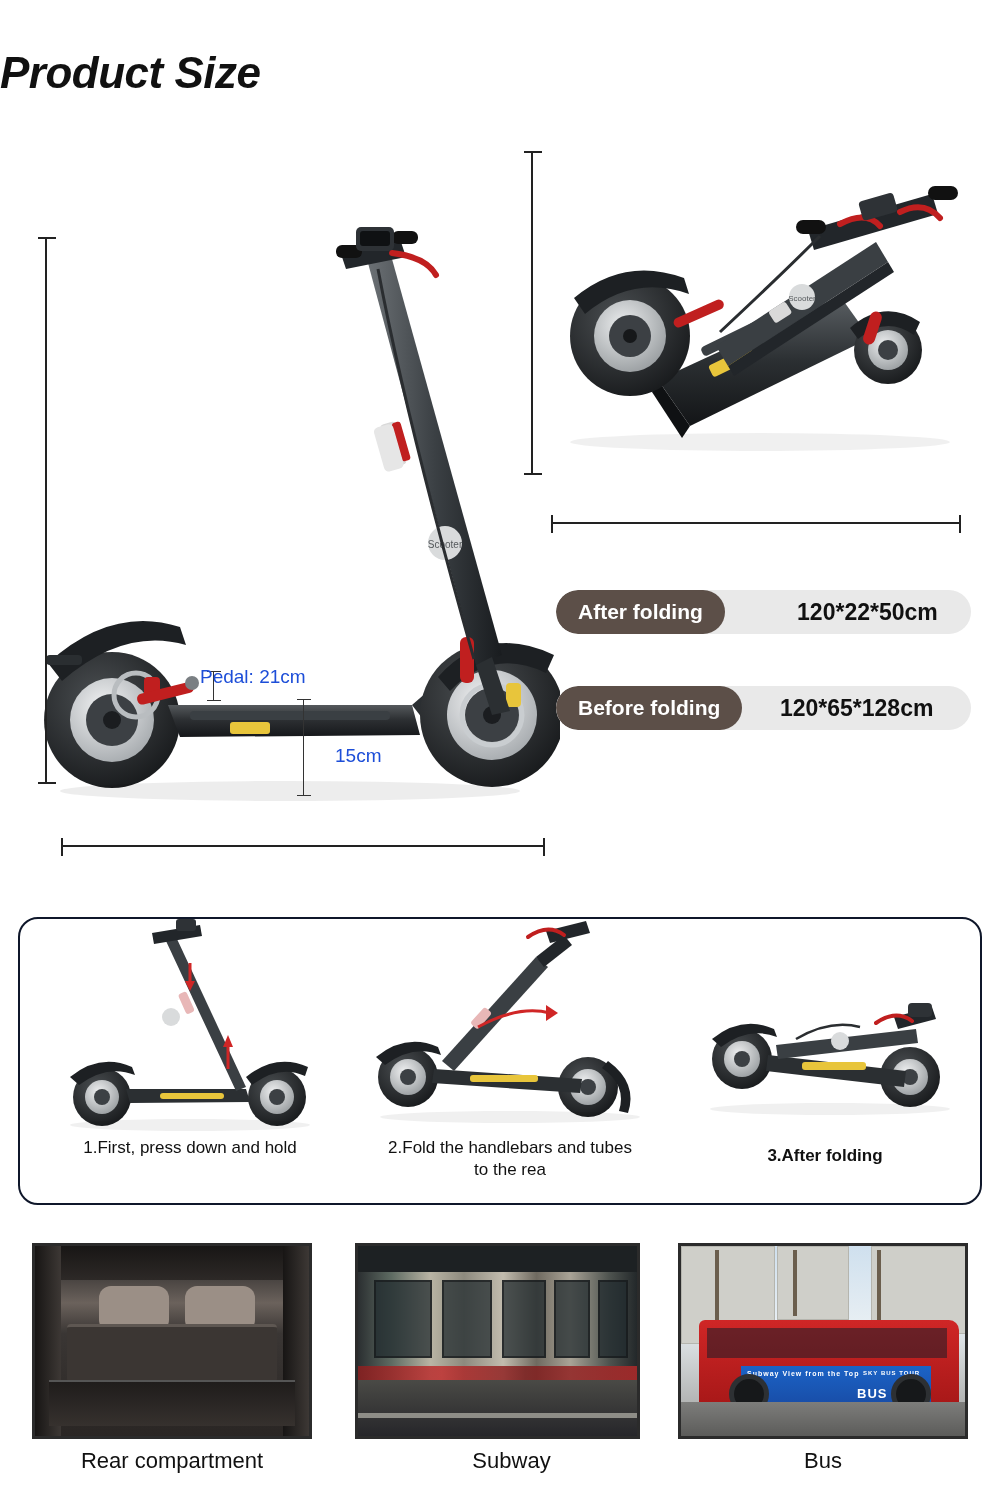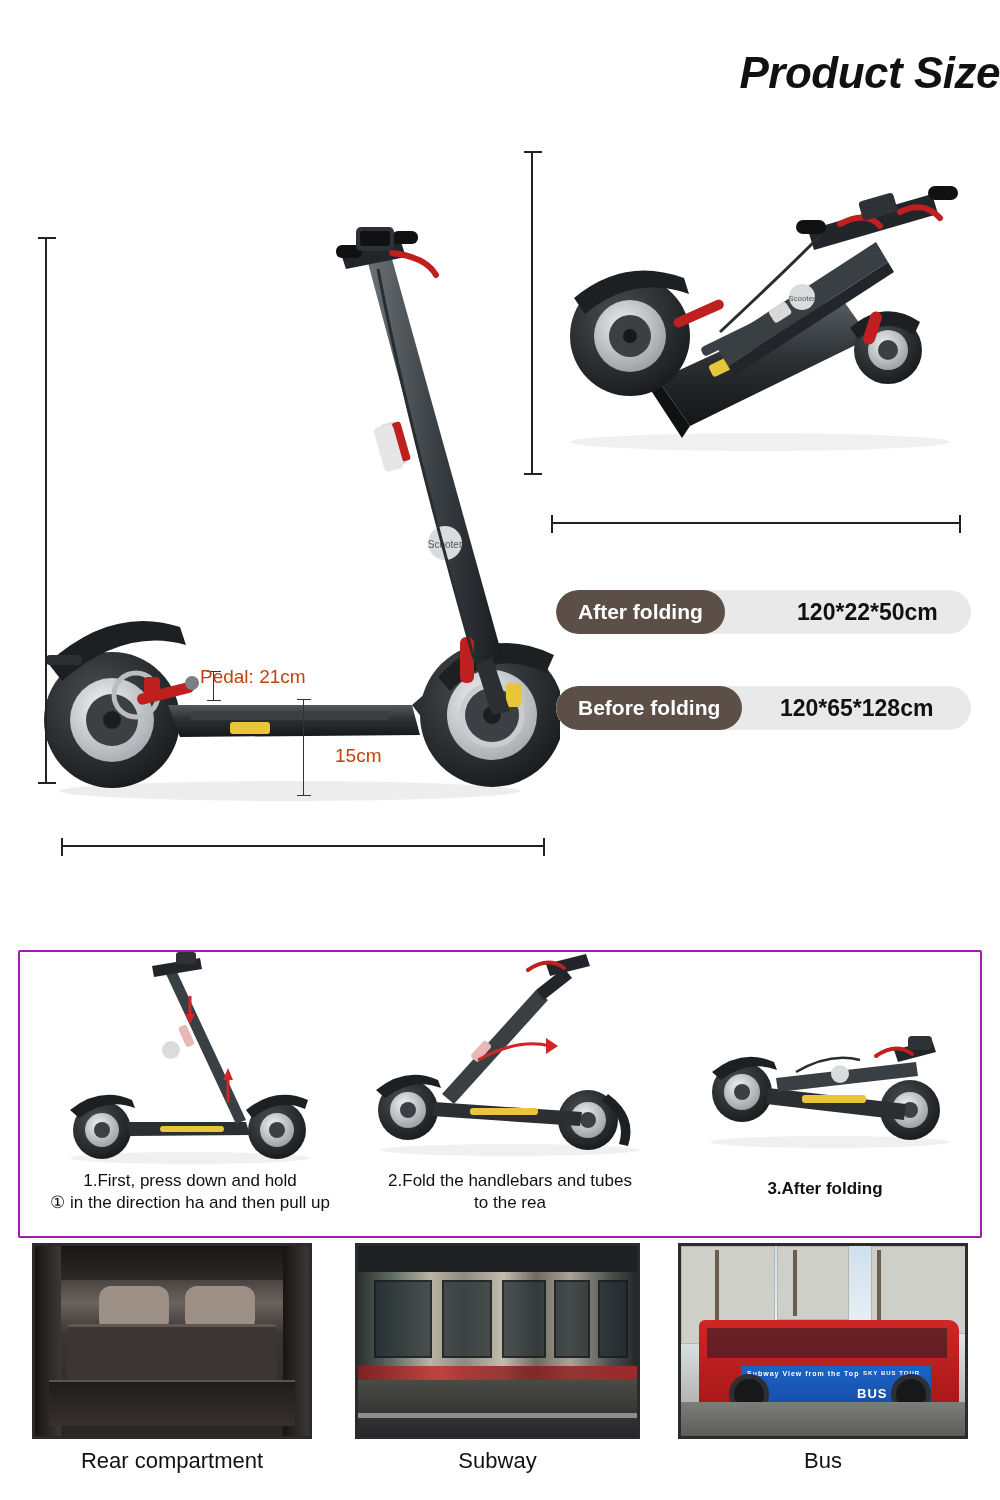--- a/index.html
+++ b/index.html
@@ -15,21 +15,21 @@
     color: #111;
     overflow: hidden;
   }
 
   
   .page-title {
     position: absolute;
     top: 48px;
     left: 0;
     width: 100%;
-    text-align: right;
+    text-align: left;
     font-size: 44px;
     font-weight: bold;
     font-style: italic;
     letter-spacing: -0.5px;
   }
 
   
   .scooter {
     position: absolute;
   }
@@ -79,21 +79,21 @@
     position: absolute;
     left: -7px; bottom: -1px;
     width: 14px;
     border-top: 1.5px solid #333;
   }
 
   .dim-label {
     position: absolute;
     font-size: 19px;
     font-weight: 500;
-    color: #c2410c;
+    color: #1d4ed8;
     white-space: nowrap;
   }
 
   
   .spec-row {
     position: absolute;
     display: flex;
     align-items: center;
     background: #e9e9e9;
     border-radius: 22px;
@@ -119,25 +119,25 @@
     font-size: 23px;
     font-weight: bold;
     color: #111;
     white-space: nowrap;
   }
 
   
   .steps-panel {
     position: absolute;
     left: 18px;
-    top: 950px;
+    top: 917px;
     width: 964px;
     height: 288px;
-    border: 2px solid #a21caf;
-    border-radius: 2px;
+    border: 2px solid #0f172a;
+    border-radius: 20px;
     box-sizing: border-box;
   }
   .step {
     position: absolute;
     top: 0;
     height: 100%;
   }
   .step-caption {
     position: absolute;
     width: 100%;
@@ -461,21 +461,20 @@
 
       <path d="M150 44 L150 66" stroke="#d02626" stroke-width="3" fill="none"></path>
       <path d="M145 62 L150 72 L155 62 Z" fill="#d02626"></path>
 
       <path d="M188 150 L188 122" stroke="#d02626" stroke-width="3" fill="none"></path>
       <path d="M183 128 L188 116 L193 128 Z" fill="#d02626"></path>
       <ellipse cx="150" cy="206" rx="120" ry="6" fill="#000" opacity="0.06"></ellipse>
     </svg>
     <div class="step-caption" style="top:218px;">
       <div>1.First, press down and hold</div>
-      <div>① in the direction ha and then pull up</div>
     </div>
   </div>
 
   <div class="step" style="left:330px; width:320px;">
     <svg width="320" height="215" viewBox="0 0 320 215">
       <defs>
         <radialGradient id="t4" cx="0.4" cy="0.35" r="0.75">
           <stop offset="0" stop-color="#4b4f52"></stop>
             <stop offset="1" stop-color="#141618"></stop>
         </radialGradient>
@@ -574,21 +573,21 @@
     <div class="win" style="left:16px; width:54px;"></div>
     <div class="win" style="left:84px; width:46px;"></div>
     <div class="win" style="left:144px; width:40px;"></div>
     <div class="win" style="left:196px; width:32px;"></div>
     <div class="win" style="left:240px; width:26px;"></div>
     <div class="stripe"></div>
     <div class="platform"></div>
     <div class="rail"></div>
   </div>
 </div>
-<div class="photo-caption" style="left:355px; top:1448px; width:285px;">Subway</div>
+<div class="photo-caption" style="left:369px; top:1448px; width:285px;">Subway</div>
 
 <div class="photo-card" style="left:678px; top:1243px; width:290px; height:196px;">
   <div class="bus">
     <div class="building" style="left:0; width:92px; height:96px;"></div>
     <div class="building" style="left:96px; width:70px; height:72px;"></div>
     <div class="building" style="left:190px; width:100px; height:86px;"></div>
     <div class="tree" style="left:34px; height:74px;"></div>
     <div class="tree" style="left:112px; height:66px;"></div>
     <div class="tree" style="left:196px; height:70px;"></div>
     <div class="body"></div>

